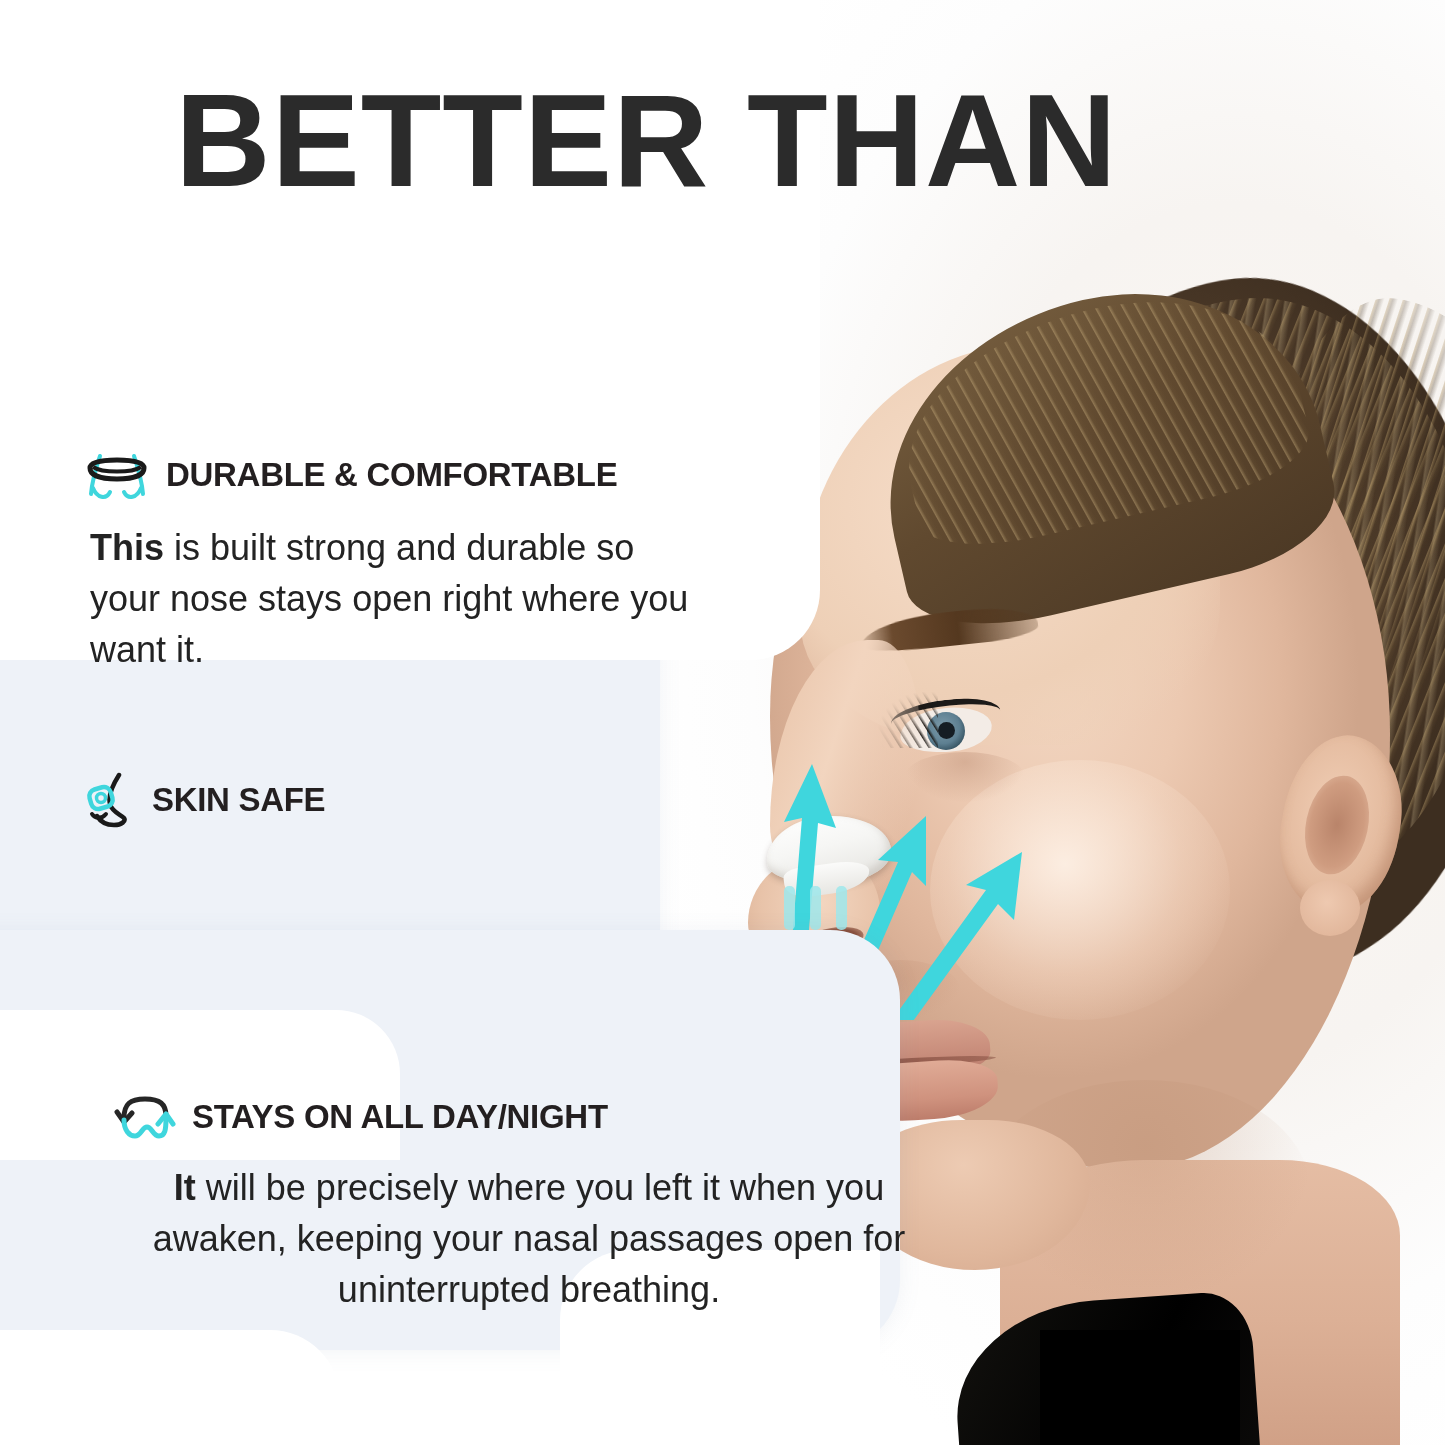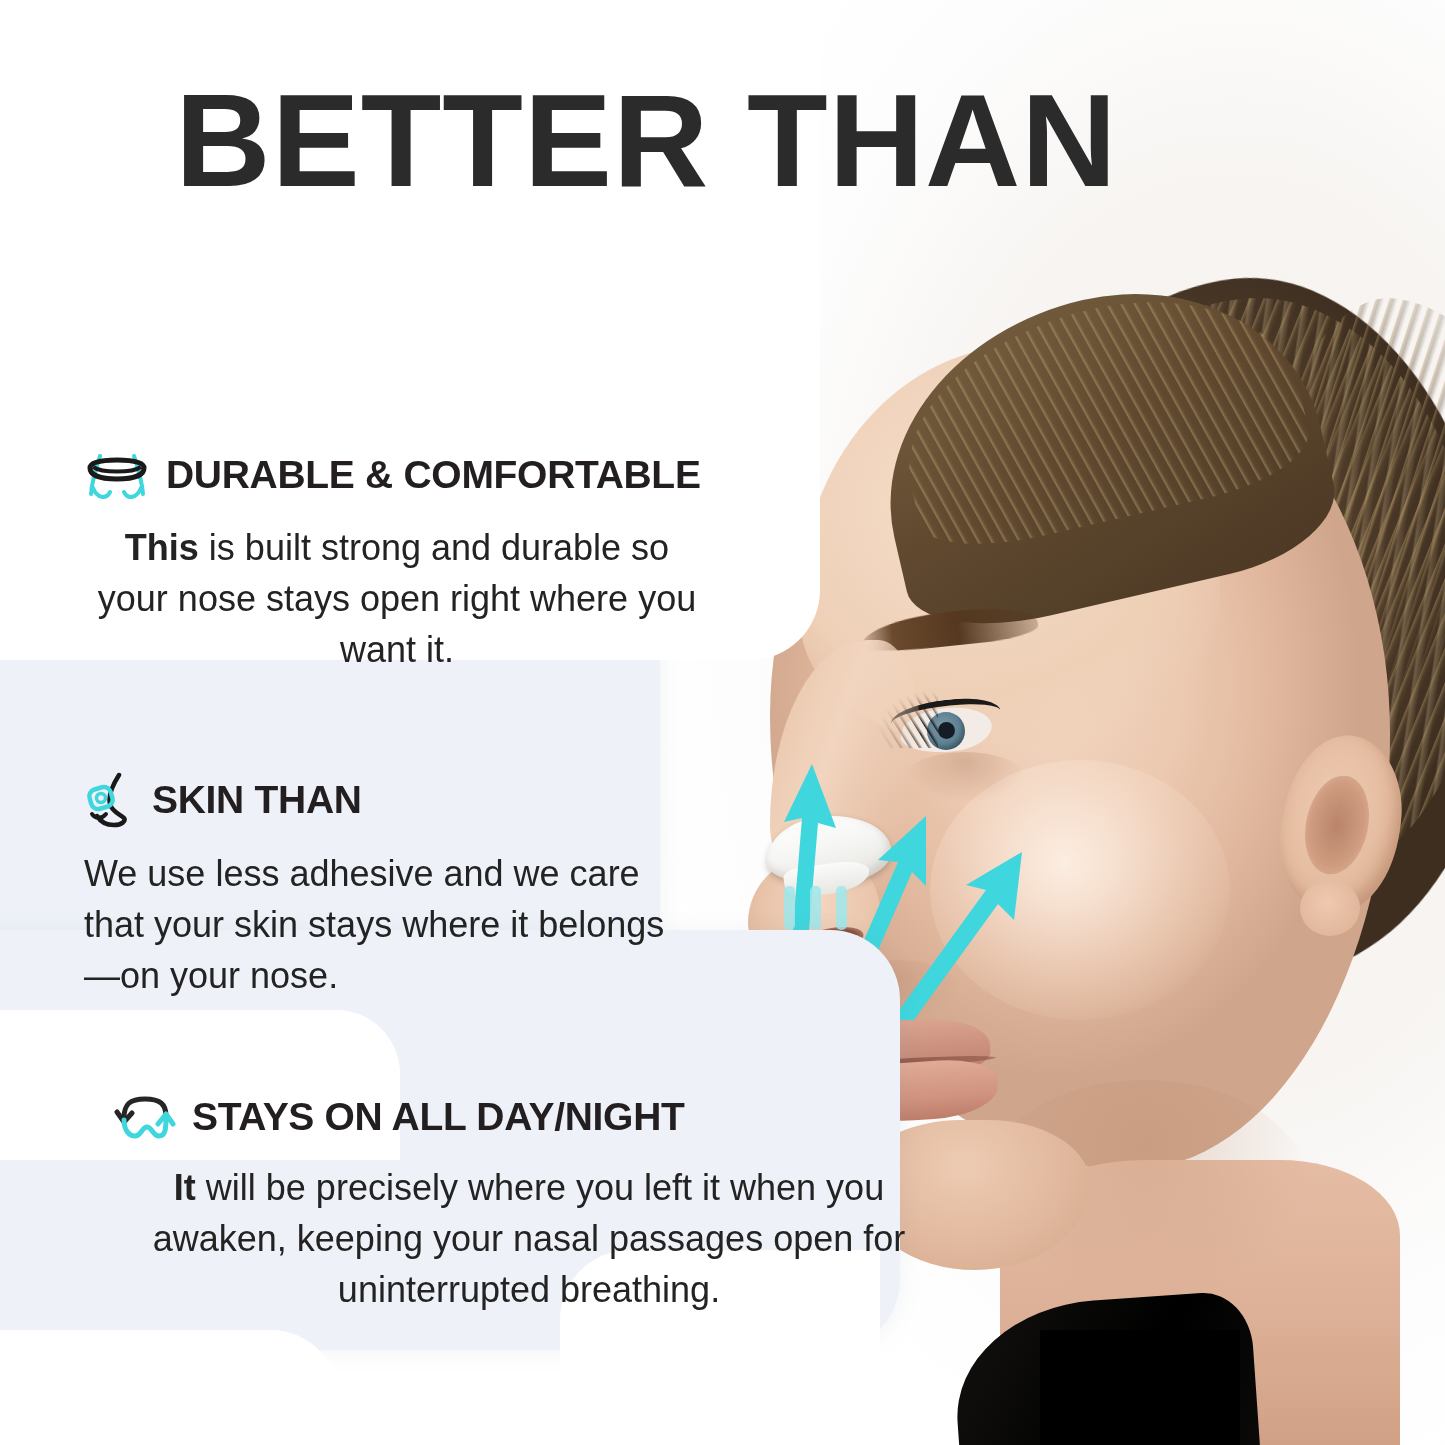--- a/index.html
+++ b/index.html
@@ -356,35 +356,35 @@
     display:flex;
     align-items:center;
     gap:16px;
     margin-bottom:20px;
   }
   .feat-icon { width:66px; height:54px; flex:0 0 auto; display:block; }
   .feat-2 .feat-icon { width:52px; height:56px; }
   .feat-3 .feat-icon { width:62px; height:50px; }
 
   .feat-title {
-    font-size:39px;
+    font-size:33px;
     font-weight:700;
     color:#231f20;
     letter-spacing:-0.3px;
     white-space:nowrap;
     font-family:"Liberation Sans", sans-serif;
   }
   .feat-body {
     font-size:36px;
     line-height:1.42;
     color:#232323;
     font-family:"Liberation Sans", sans-serif;
   }
   .feat-body b { font-weight:700; }
-  .feat-1 .feat-body { padding-left:6px; max-width:620px;text-align:center; }
+  .feat-1 .feat-body { padding-left:6px; max-width:620px; }
   .feat-2 .feat-body { max-width:600px; }
   .feat-3 .feat-body { max-width:830px;text-align:center; }
   .feat-3 .feat-body .lead { font-weight:700; margin-right:10px; }
 </style>
 </head>
 <body>
 
 <div id="canvas">
 
   <div class="photo-layer">
@@ -478,24 +478,21 @@
     </div>
 
     <div class="feature feat-2">
       <div class="feat-head">
         <svg class="feat-icon" viewBox="0 0 52 56">
           <path d="M35 3 C28 14 24 24 26 32 C28 40 36 42 40 46 C42 49 38 53 30 53 C22 53 16 49 13 44" fill="none" stroke="#1a1a1a" stroke-width="4.5" stroke-linecap="round"></path>
           <path d="M22 42 C18 47 11 47 8 42" fill="none" stroke="#1a1a1a" stroke-width="4" stroke-linecap="round"></path>
           <rect x="6" y="16" width="22" height="20" rx="7" fill="none" stroke="#3fd6dd" stroke-width="4.5" transform="rotate(-16 17 26)"></rect>
           <circle cx="17" cy="26" r="4.5" fill="none" stroke="#3fd6dd" stroke-width="3.5"></circle>
         </svg>
-        <div class="feat-title">SKIN THAN</div>
-      </div>
-      <div class="feat-body">
-        <span>We use less adhesive and we care that your skin stays where it belongs—on your nose.</span>
+        <div class="feat-title">SKIN SAFE</div>
       </div>
     </div>
 
     <div class="feature feat-3">
       <div class="feat-head">
         <svg class="feat-icon" viewBox="0 0 62 50">
           <path d="M10 26 C10 12 16 7 31 7 C46 7 52 12 52 24" fill="none" stroke="#262626" stroke-width="5" stroke-linecap="round"></path>
           <path d="M3 20 L10 30 L18 21" fill="none" stroke="#262626" stroke-width="5" stroke-linecap="round" stroke-linejoin="round"></path>
           <path d="M10 28 C10 38 15 44 21 44 C27 44 28 35 33 35 C38 35 39 44 45 44 C51 44 52 38 52 26" fill="none" stroke="#3fd6dd" stroke-width="5" stroke-linecap="round"></path>
           <path d="M44 32 L52 22 L59 32" fill="none" stroke="#3fd6dd" stroke-width="5" stroke-linecap="round" stroke-linejoin="round"></path>

